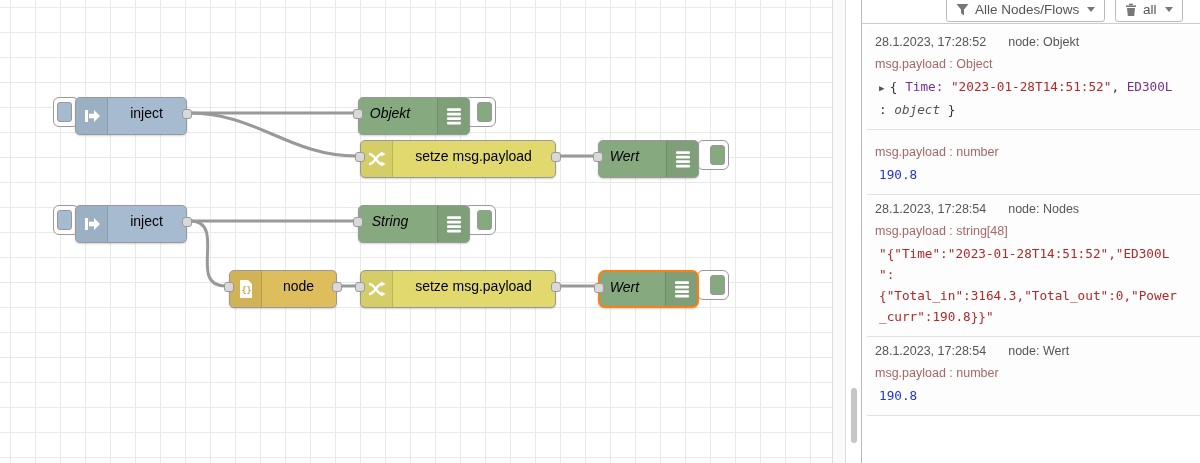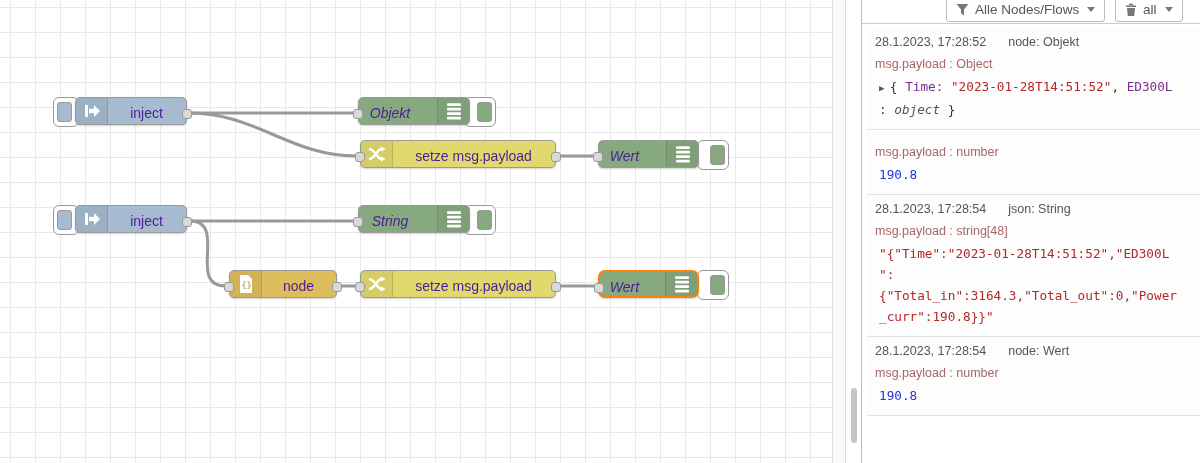--- a/index.html
+++ b/index.html
@@ -7,22 +7,22 @@
          font-family:"Liberation Sans", sans-serif; background:#fff; }
 
   
   .canvas { position:absolute; left:0; top:0; width:832px; height:463px; background:#fff;
     background-image: linear-gradient(to right, #e9e9e9 1px, transparent 1px),
                       linear-gradient(to bottom, #e9e9e9 1px, transparent 1px);
     background-size:25px 25px; background-position:10px 7px; }
   .wires { position:absolute; left:0; top:0; }
   .wires path { stroke:#999; stroke-width:3; fill:none; stroke-linecap:round; }
 
-  .node { position:absolute; height:28px; box-sizing:border-box; border:1px solid #999;
-          border-radius:5px; box-shadow:0 1px 2px rgba(0,0,0,0.18); font-size:14px; color:#4c1d95; }
+  .node { position:absolute; height:38px; box-sizing:border-box; border:1px solid #999;
+          border-radius:5px; box-shadow:0 1px 2px rgba(0,0,0,0.18); font-size:14px; color:#000000; }
   .node.selected { border:2px solid #ff7f0e; border-radius:7px; }
   .n-inject { background:#a6bbcf; }
   .n-debug  { background:#87a980; }
   .n-change { background:#e2d96e; }
   .n-json   { background:#debd5c; }
 
   .icon-region { position:absolute; top:0; bottom:0; width:31px; background:rgba(0,0,0,0.055);
                  display:flex; align-items:center; justify-content:center; }
   .icon-left  { left:0;  border-right:1px solid rgba(0,0,0,0.12); border-radius:4px 0 0 4px; }
   .icon-right { right:0; border-left:1px solid rgba(0,0,0,0.12);  border-radius:0 4px 4px 0; }
@@ -277,21 +277,21 @@
 : </span><span class="tok-type">object</span><span class="tok-punct"> }</span></div>
       </div>
 
       <div class="msg">
         <div class="msg-payload-meta">msg.payload : number</div>
         <div class="msg-content"><span class="tok-number">190.8</span></div>
       </div>
 
       <div class="msg">
         <div class="msg-meta-top">
-          <span>28.1.2023, 17:28:54</span><span class="msg-source">json: String</span>
+          <span>28.1.2023, 17:28:54</span><span class="msg-source">node: Nodes</span>
         </div>
         <div class="msg-payload-meta">msg.payload : string[48]</div>
         <div class="msg-content"><span class="tok-string">"{"Time":"2023-01-28T14:51:52","ED300L
 ":
 {"Total_in":3164.3,"Total_out":0,"Power
 _curr":190.8}}"</span></div>
       </div>
 
       <div class="msg">
         <div class="msg-meta-top">

